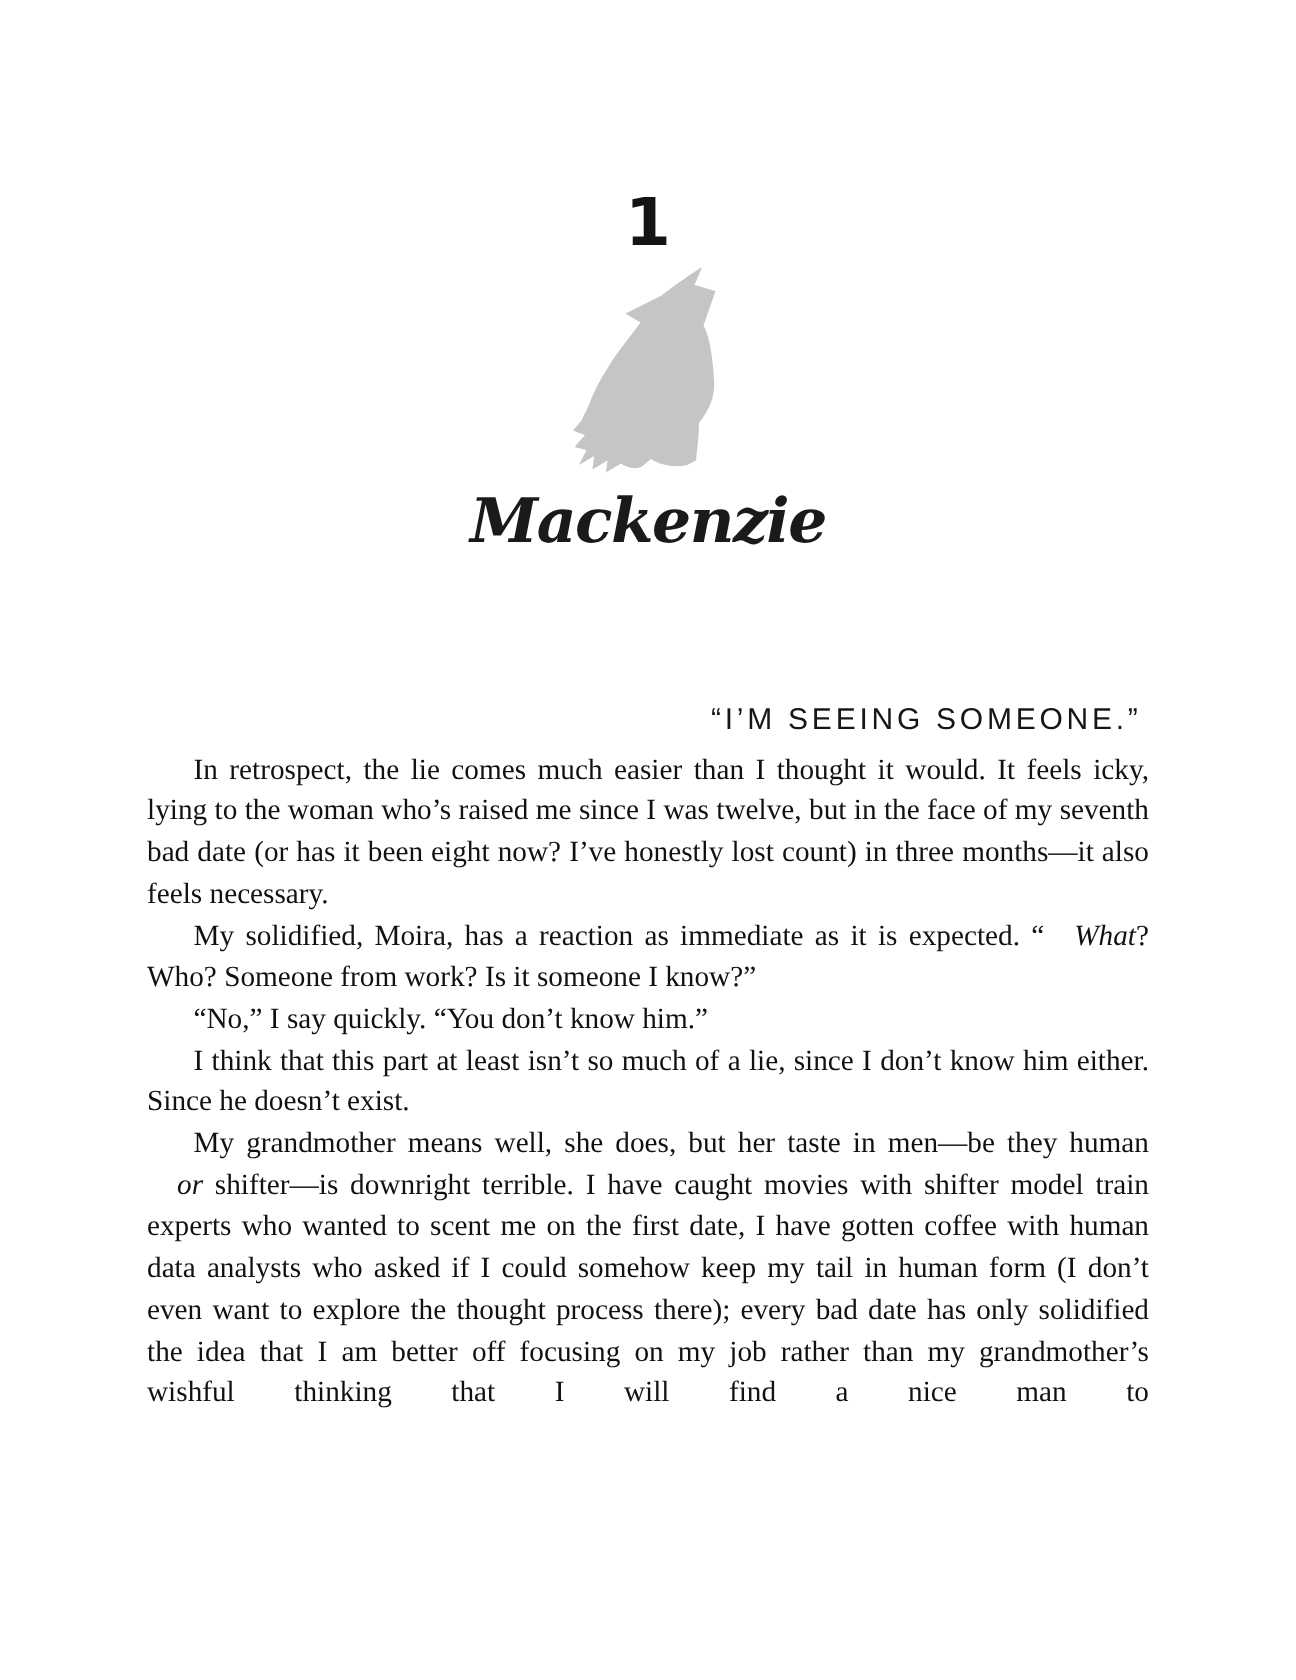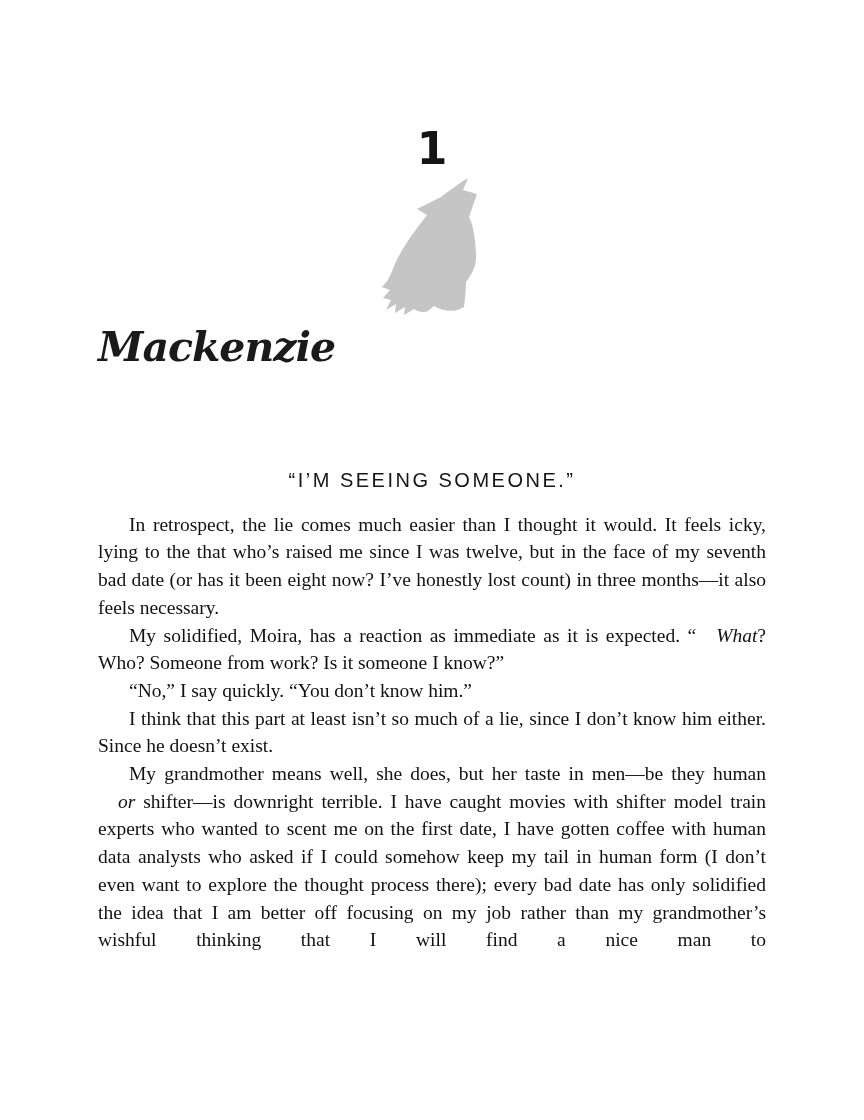--- a/index.html
+++ b/index.html
@@ -20,41 +20,42 @@
     text-align: center;
     font-family: "DejaVu Sans", sans-serif;
     font-weight: bold;
     font-size: 44px;
     line-height: 46px;
     color: #141414;
   }
   .wolf-wrap { text-align: center; margin-top: 5px; height: 140px; }
   .chapter-title {
     margin: 2px 0 0 0;
+    text-align: center;
     font-family: "DejaVu Serif", serif;
     font-style: italic;
     font-weight: bold;
     font-size: 41px;
     line-height: 56px;
     color: #1a1a1a;
     letter-spacing: -1px;
   }
   .text-block {
     margin-top: 92px;
     font-size: 19.5px;
     line-height: 27.7px;
     text-align: justify;
   }
   .opener {
-    margin: 16px;
+    margin: 5px;
     font-family: "Liberation Sans", sans-serif;
     font-size: 20px;
     letter-spacing: 2.5px;
     text-transform: uppercase;
-    text-align: center;
+    text-align: right;
     color: #161616;
   }
   .text-block p.body-para { margin: 0; text-indent: 31px; }
   .text-block p.body-para em { font-style: italic; margin-left: 20px; }
   .last-line-justified { text-align-last: justify; }
 </style>
 </head>
 <body>
 
 <div class="page">
@@ -81,21 +82,21 @@
         C85,8 87,4 88,1 Z"></path>
     </svg>
   </div>
 
   <p class="chapter-title">Mackenzie</p>
 
   <div class="text-block">
 
     <p class="opener">“I’m seeing someone.”</p>
 
-    <p class="body-para"><span>In retrospect, the lie comes much easier than I thought it would. It feels icky, lying to the that who’s raised me since I was twelve, but in the face of my seventh bad date (or has it been eight now? I’ve honestly lost count) in three months—it also feels necessary.</span></p>
+    <p class="body-para"><span>In retrospect, the lie comes much easier than I thought it would. It feels icky, lying to the woman who’s raised me since I was twelve, but in the face of my seventh bad date (or has it been eight now? I’ve honestly lost count) in three months—it also feels necessary.</span></p>
 
     <p class="body-para"><span>My solidified, Moira, has a reaction as immediate as it is expected. “</span><em>What</em><span>? Who? Someone from work? Is it someone I know?”</span></p>
 
 
     <p class="body-para"><span>“No,” I say quickly. “You don’t know him.”</span></p>
 
     <p class="body-para"><span>I think that this part at least isn’t so much of a lie, since I don’t know him either. Since he doesn’t exist.</span></p>
 
     <p class="body-para last-line-justified"><span>My grandmother means well, she does, but her taste in men—be they human </span><em>or</em><span> shifter—is downright terrible. I have caught movies with shifter model train experts who wanted to scent me on the first date, I have gotten coffee with human data analysts who asked if I could somehow keep my tail in human form (I don’t even want to explore the thought process there); every bad date has only solidified the idea that I am better off focusing on my job rather than my grandmother’s wishful thinking that I will find a nice man to</span></p>
 

